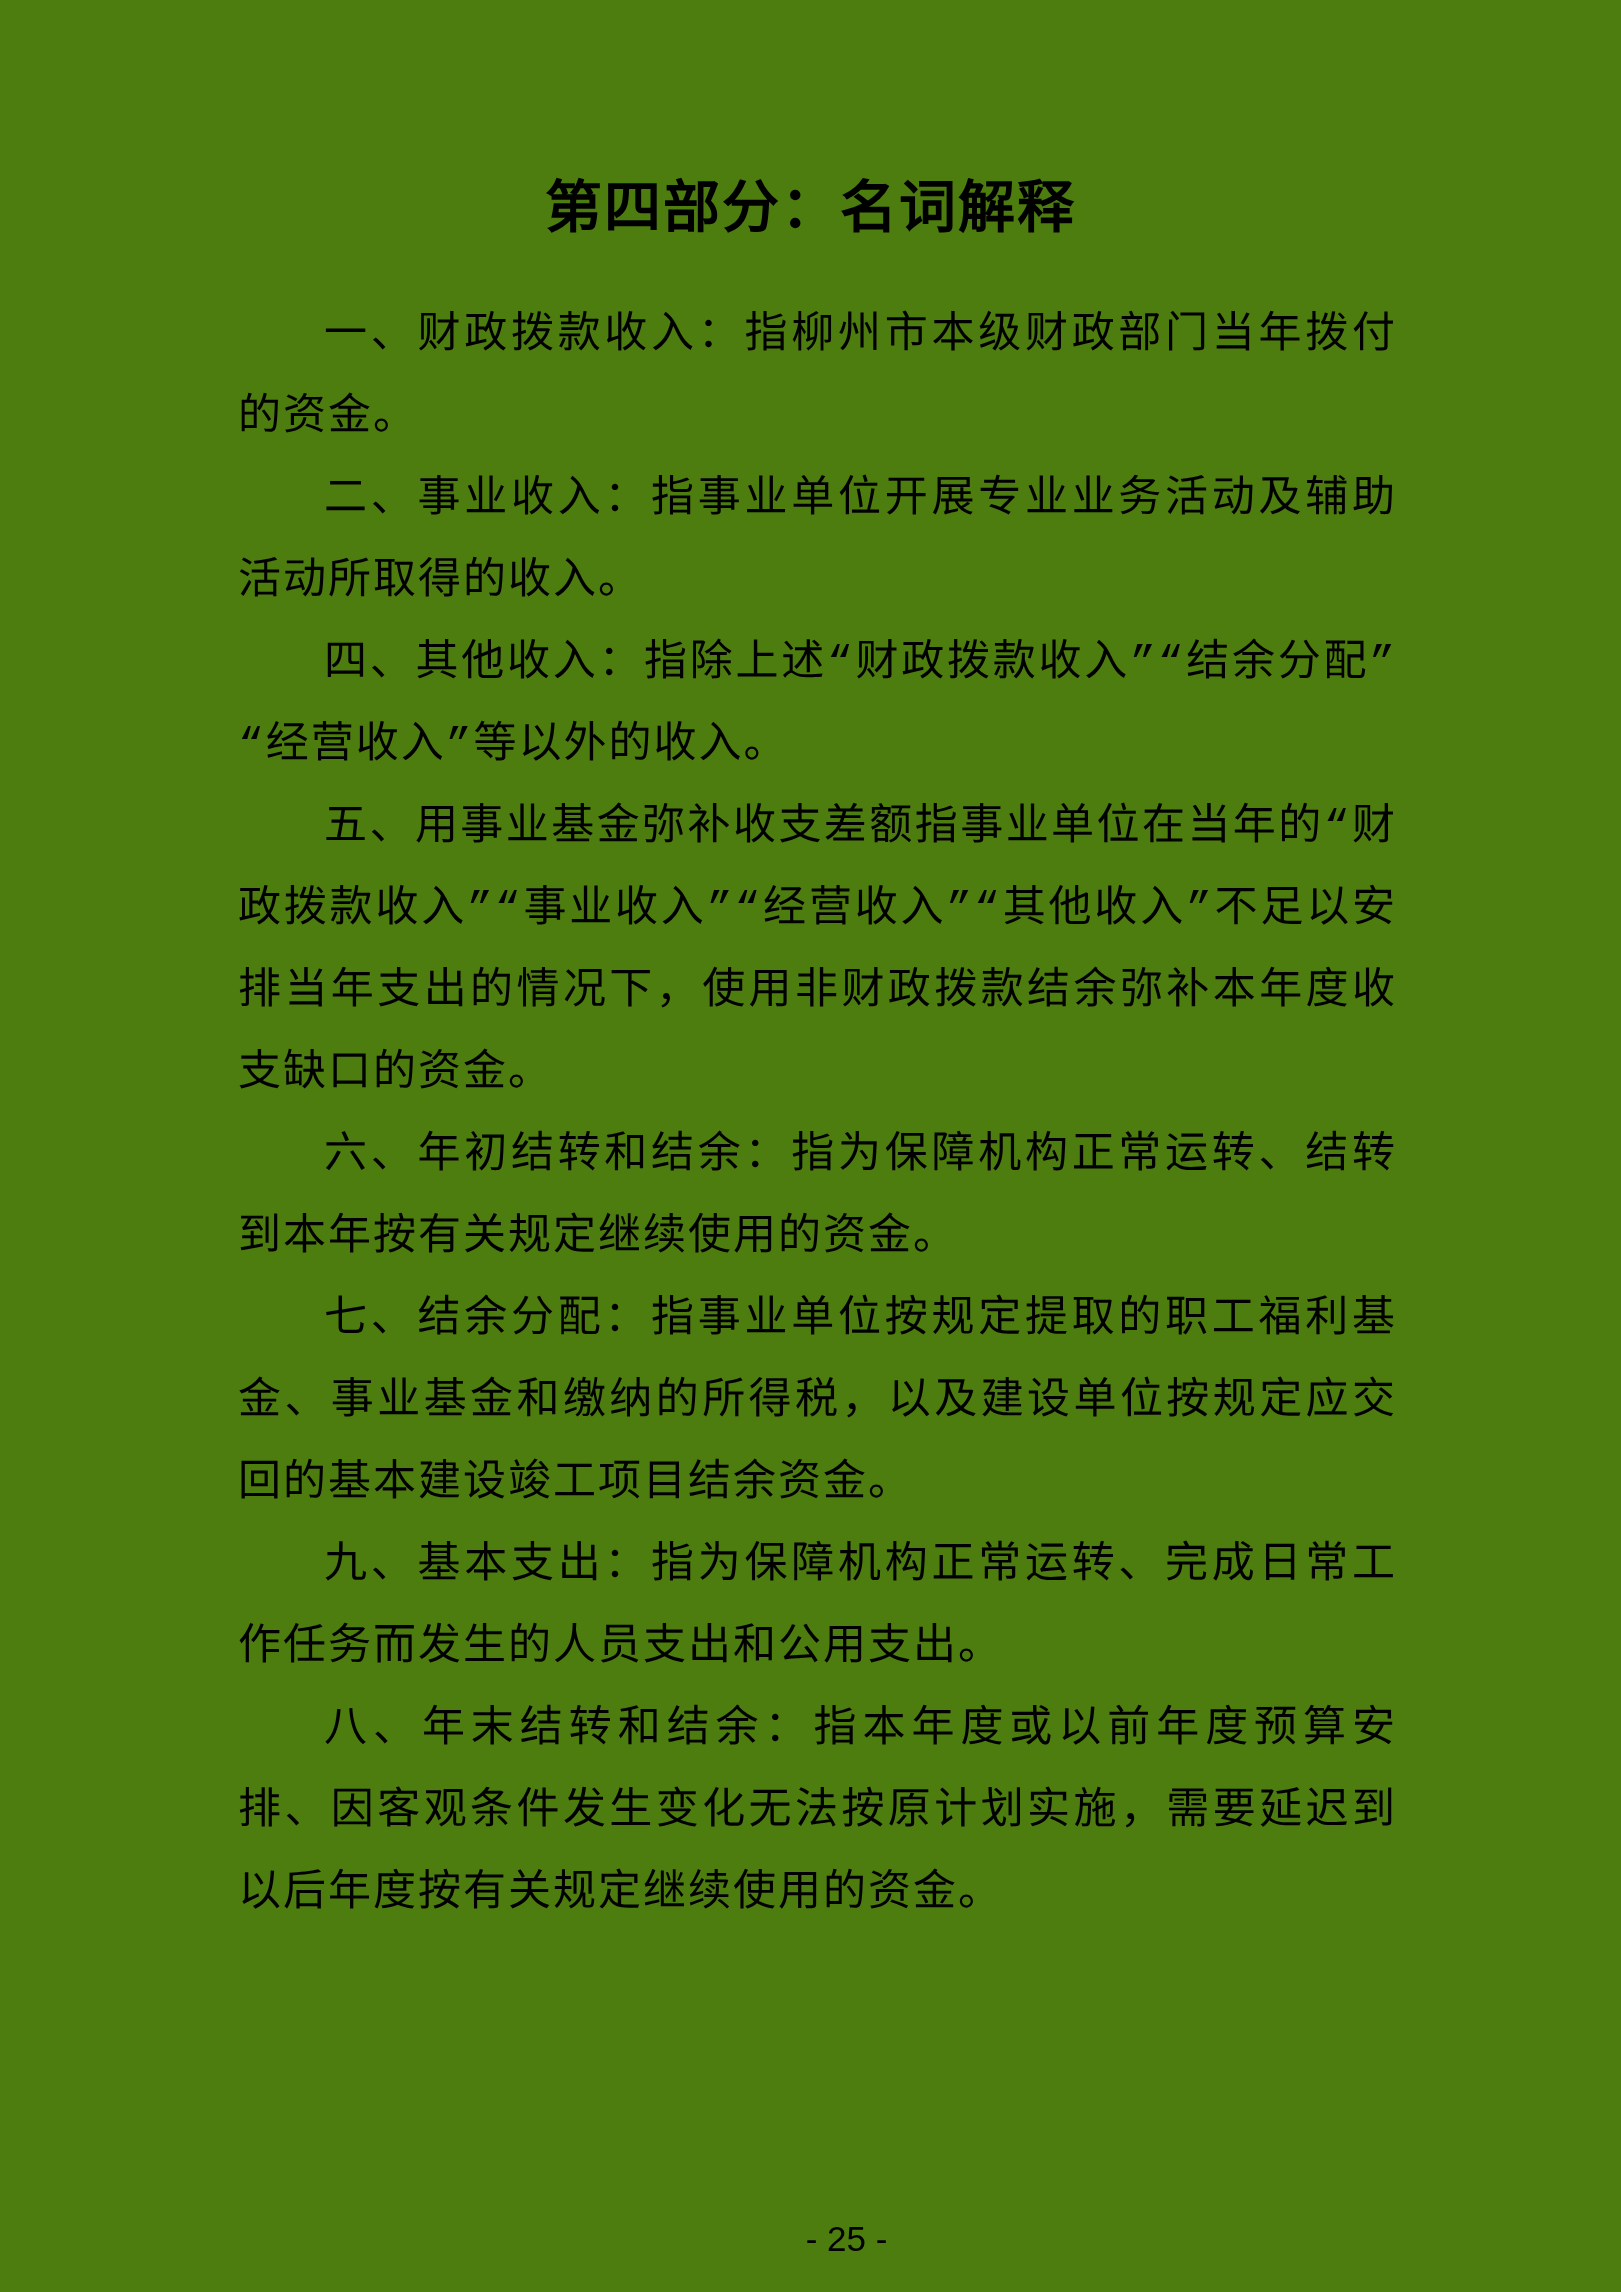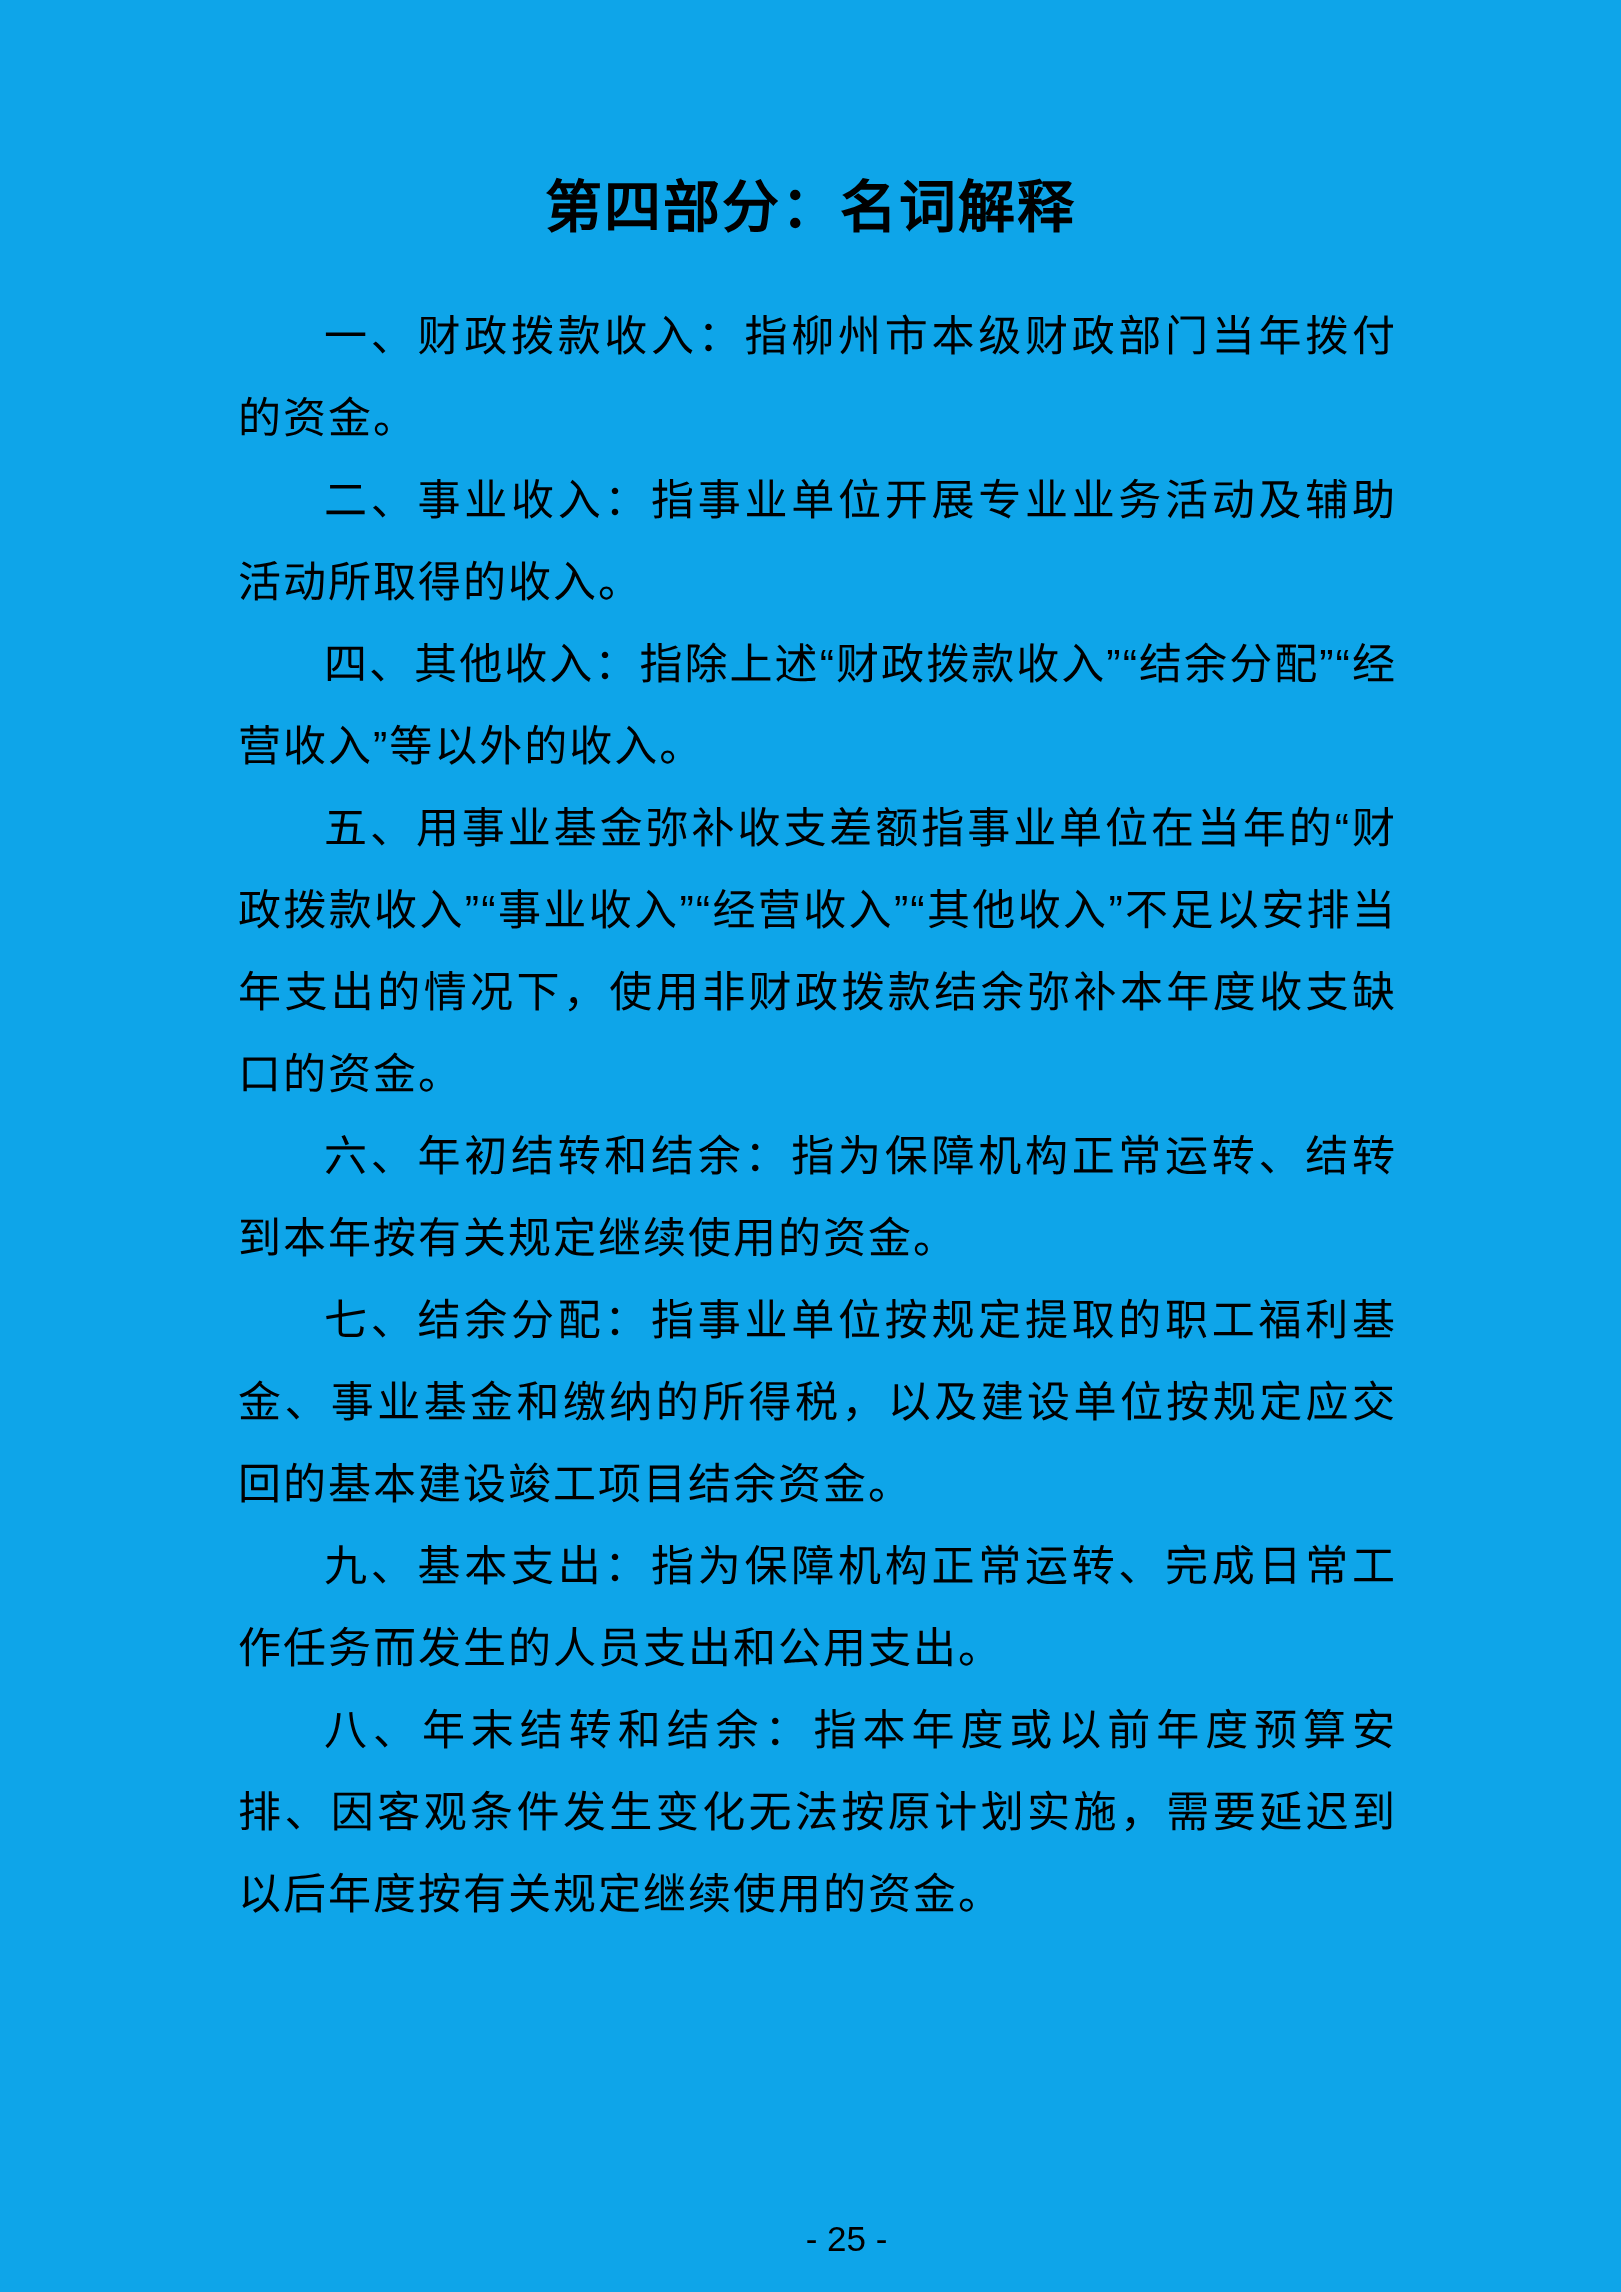--- a/index.html
+++ b/index.html
@@ -4,21 +4,21 @@
 <style>
   html, body {
     margin: 0;
     padding: 0;
     background: #ffffff;
   }
   .page {
     position: relative;
     width: 1621px;
     height: 2293px;
-    background: #0ea5e9;
+    background: #4d7c0f;
     color: #000000;
     overflow: hidden;
   }
   .doc-title {
     position: absolute;
     top: 174px;
     left: 0;
     width: 100%;
     margin: 0;
     text-align: center;
@@ -27,21 +27,21 @@
     font-size: 57px;
     line-height: 67px;
     letter-spacing: 2px;
     color: #000000;
   }
   .doc-body {
     position: absolute;
     top: 295px;
     left: 238px;
     width: 1159px;
-    font-family: Liberation Sans, sans-serif;
+    font-family: Liberation Mono, monospace;
     font-size: 43px;
     line-height: 82px;
     letter-spacing: 2px;
     text-align: justify;
     color: #000000;
   }
   .para {
     margin: 0;
     padding: 0;
     text-indent: 2em;

